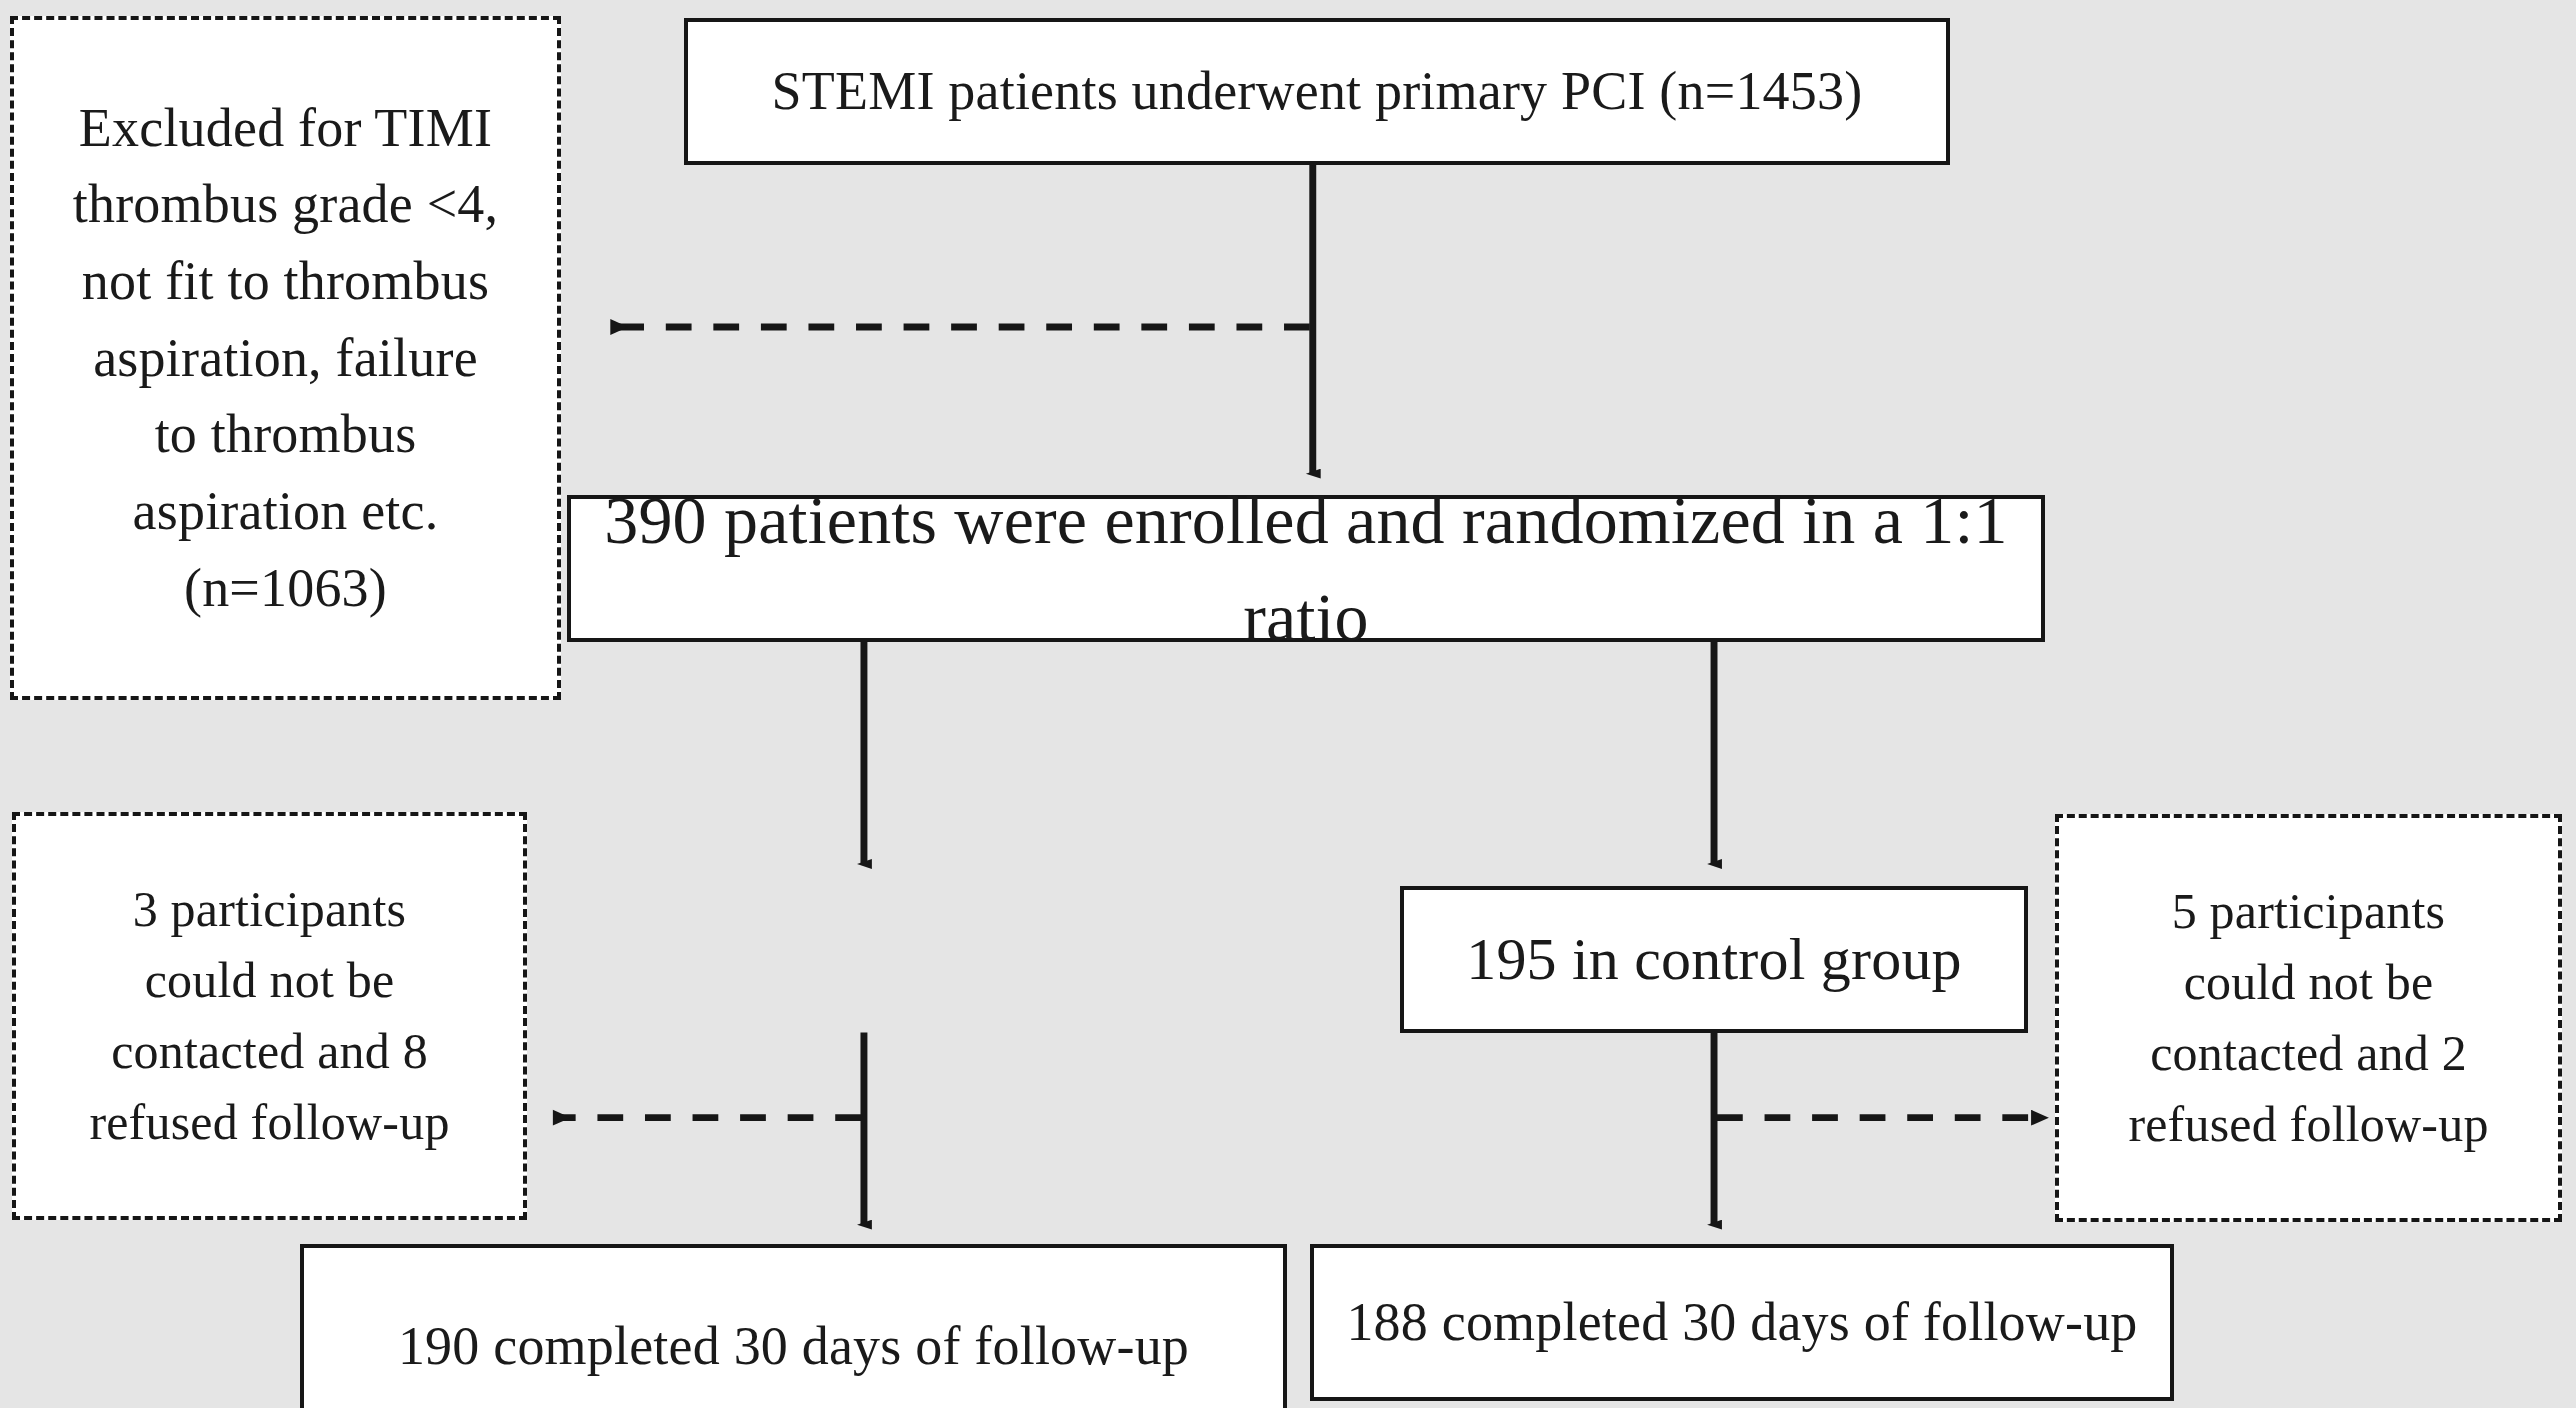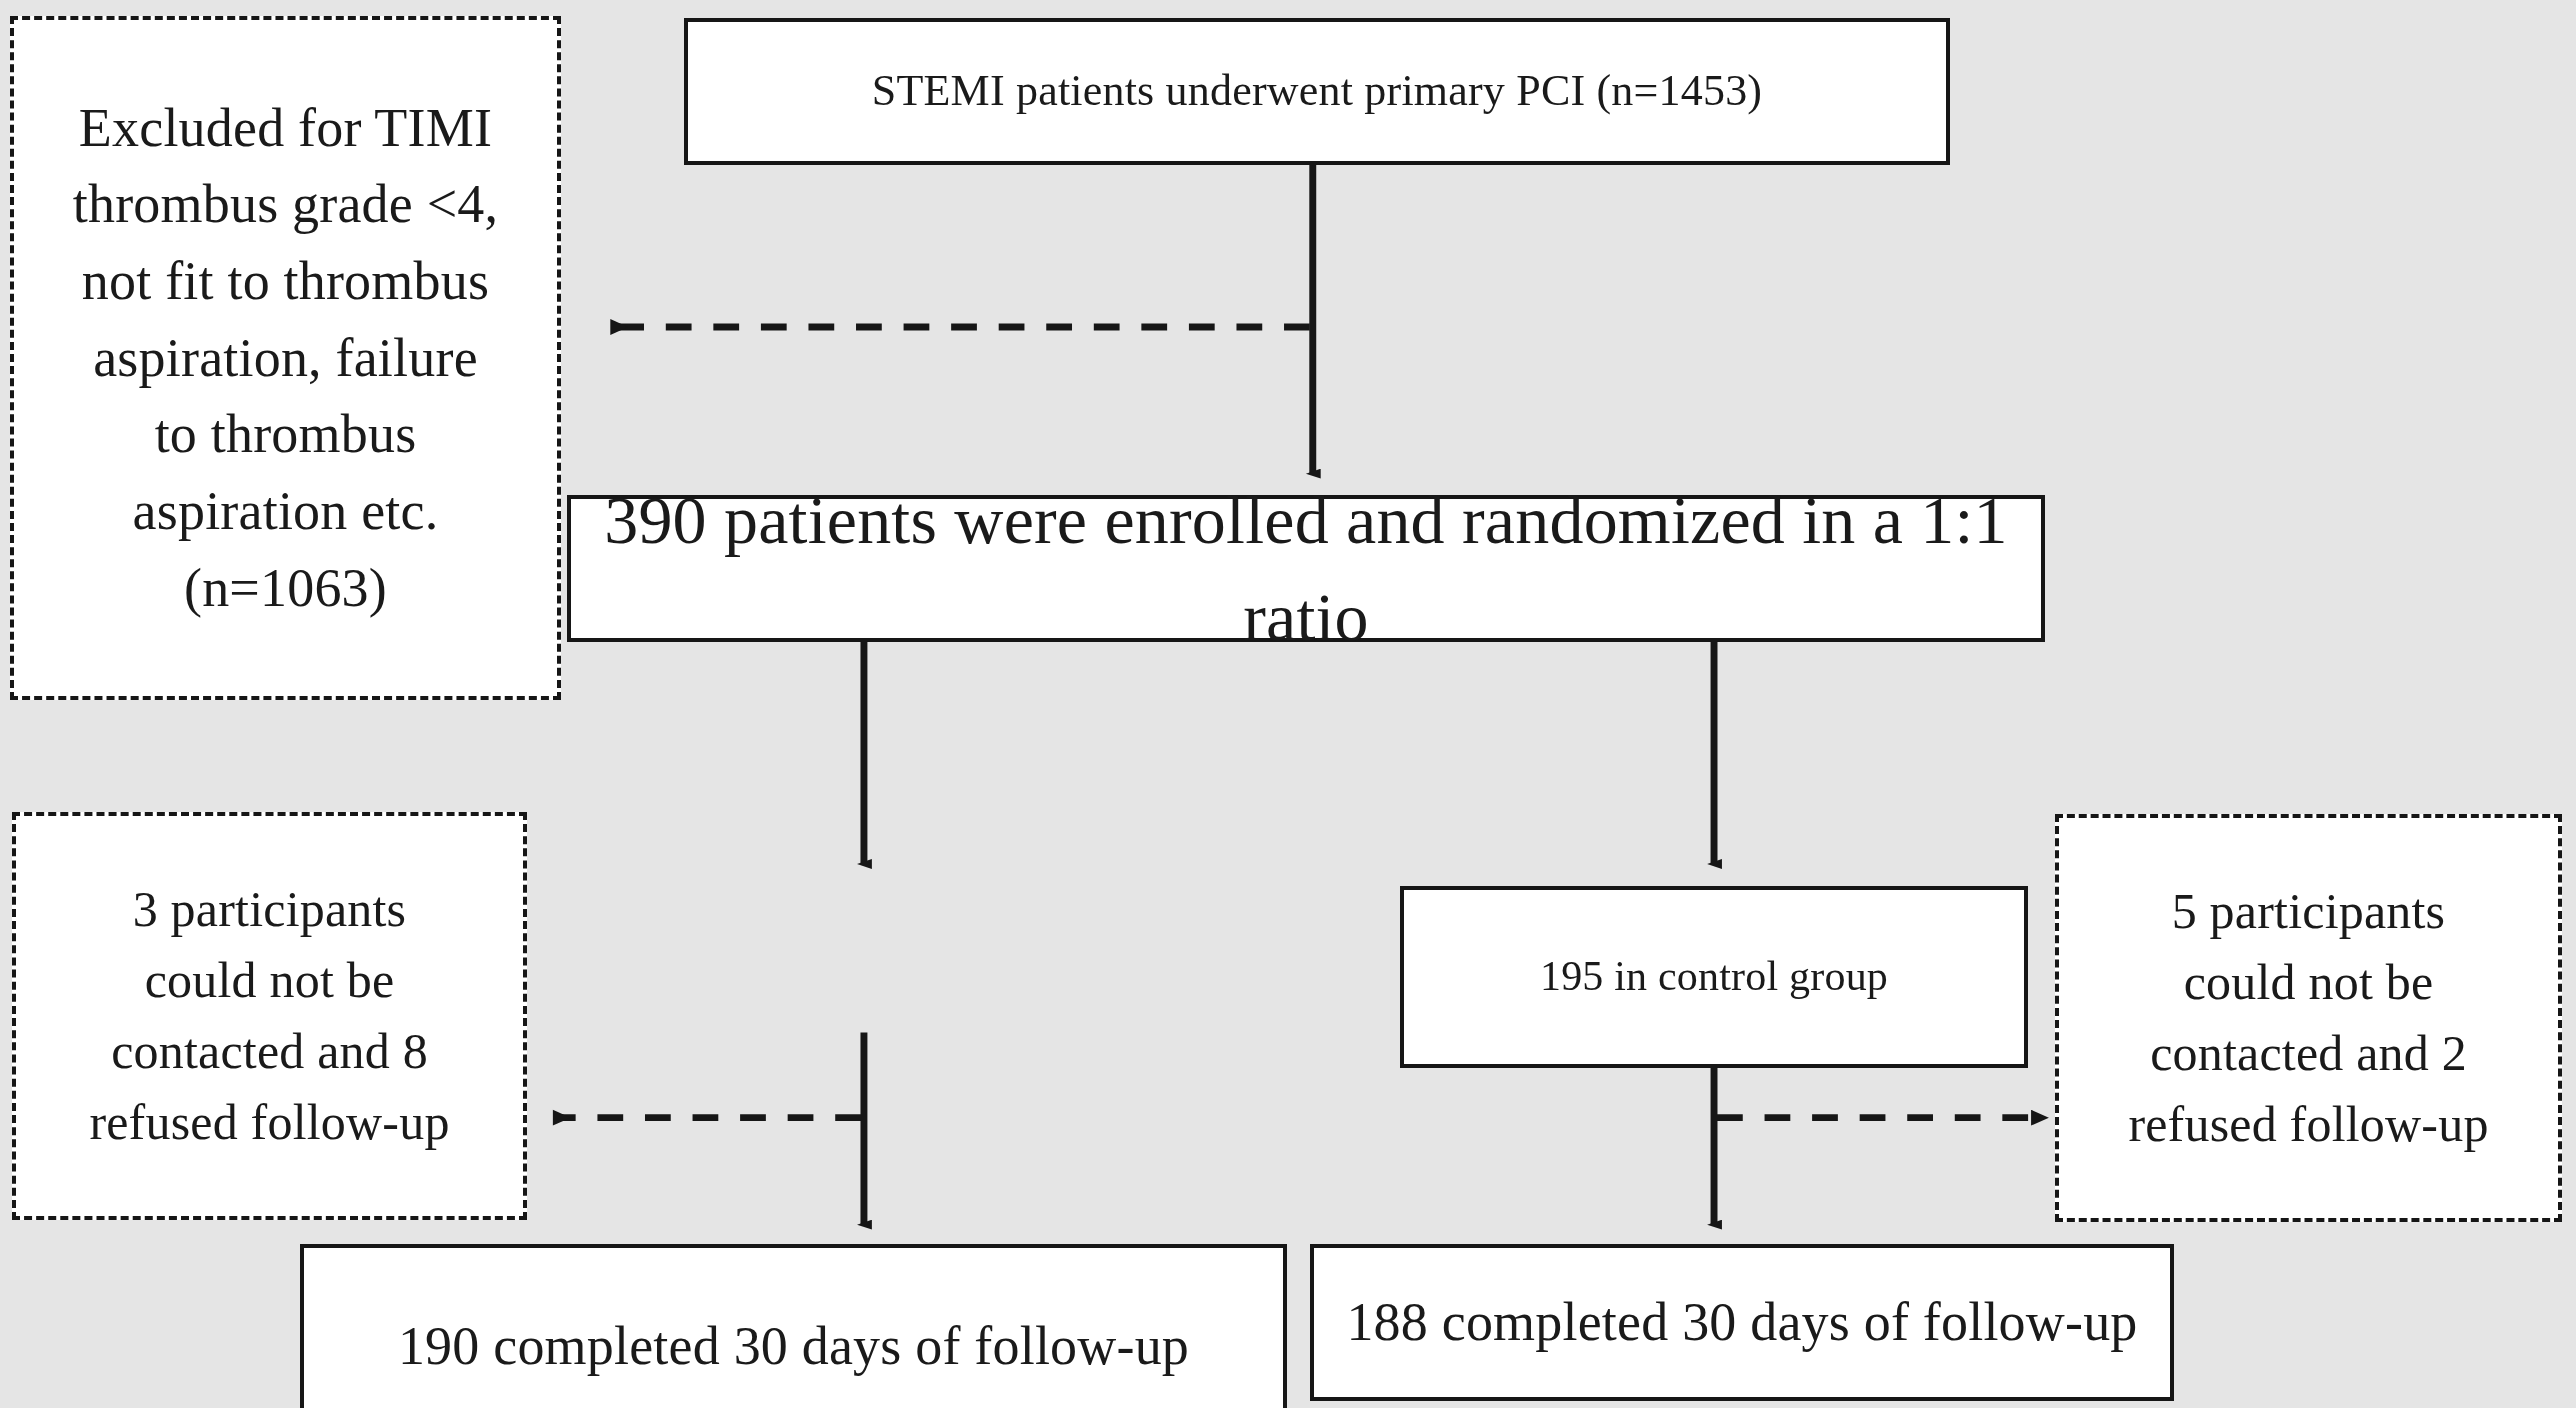--- a/index.html
+++ b/index.html
@@ -36,26 +36,26 @@
     border: 4px dashed #161616;
   }
   .node-text {
     display: block;
     width: 100%;
     padding: 0 14px;
     white-space: pre-line;
   }
   
   #node-excluded        { left: 10px;   top: 16px;    width: 551px;  height: 684px;  font-size: 54px; }
-  #node-screened        { left: 684px;  top: 18px;    width: 1266px; height: 147px;  font-size: 44px; }
+  #node-screened        { left: 684px;  top: 18px;    width: 1266px; height: 147px;  font-size: 54px; }
   #node-randomized      { left: 567px;  top: 495px;   width: 1478px; height: 147px;  font-size: 68px; }
   #node-lost-left       { left: 12px;   top: 812px;   width: 515px;  height: 408px;  font-size: 50px; }
   #node-lost-right      { left: 2055px; top: 814px;   width: 507px;  height: 408px;  font-size: 50px; }
   #node-arm-left        { left: 538px;  top: 886px;   width: 646px;  height: 147px;  font-size: 54px; }
-  #node-arm-right       { left: 1400px; top: 886px;   width: 628px;  height: 182px;  font-size: 42px; }
+  #node-arm-right       { left: 1400px; top: 886px;   width: 628px;  height: 147px;  font-size: 60px; }
   #node-out-left        { left: 300px;  top: 1244px;  width: 987px;  height: 204px;  font-size: 54px; }
   #node-out-right       { left: 1310px; top: 1244px;  width: 864px;  height: 157px;  font-size: 54px; }
 
   #edges {
     position: absolute;
     left: 0;
     top: 0;
     width: 2576px;
     height: 1409px;
     pointer-events: none;

